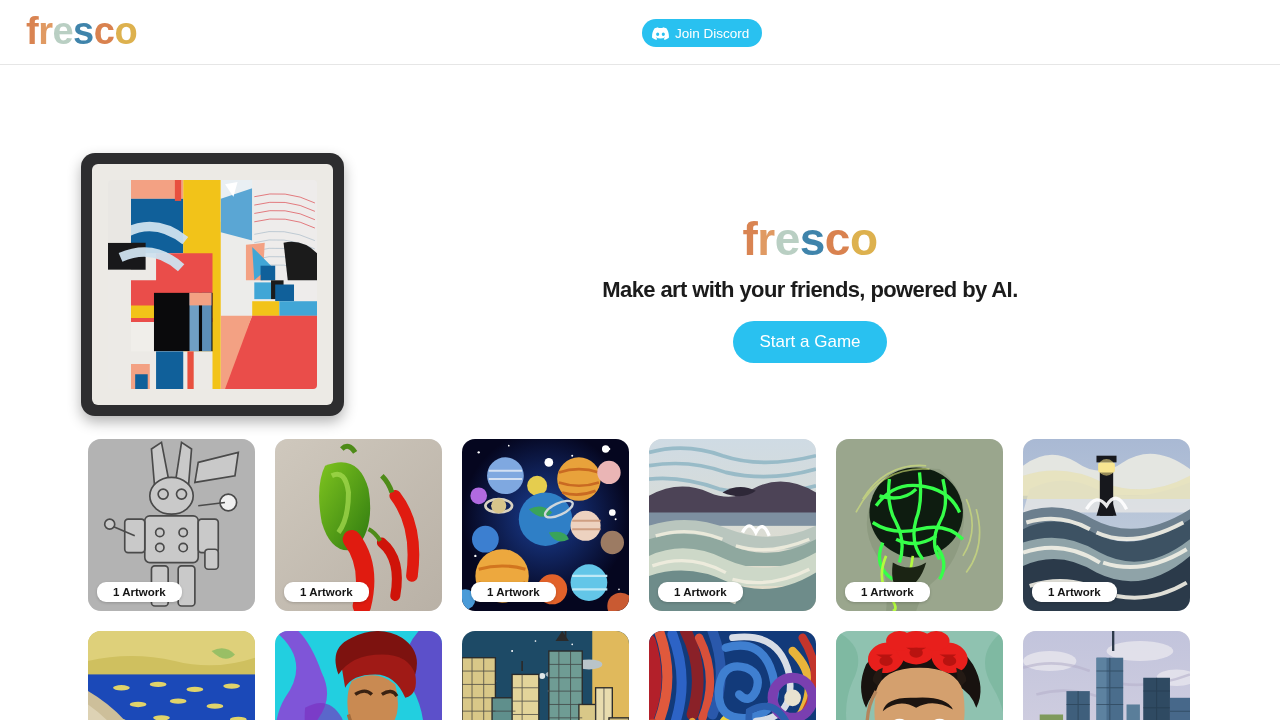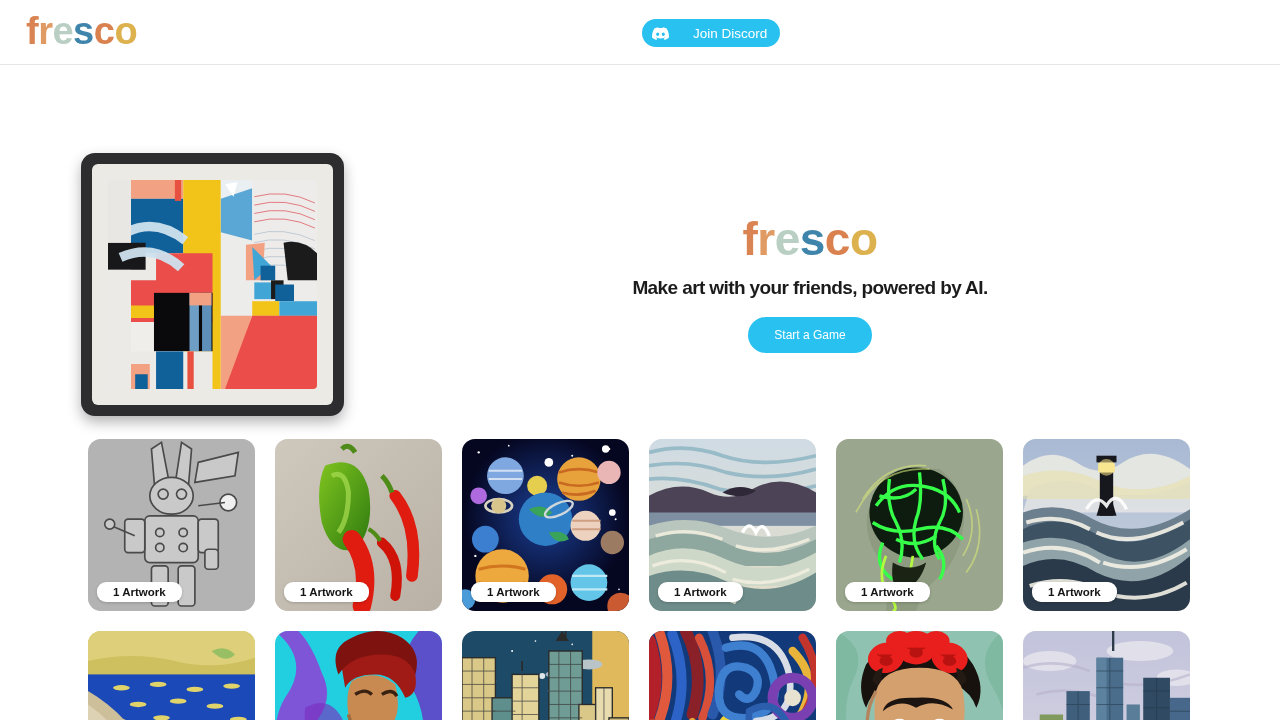--- a/index.html
+++ b/index.html
@@ -33,21 +33,21 @@
     position:absolute;
     left:642px; top:19px;
     height:28px;
     padding:0 13px 0 10px;
     border-radius:14px;
     background:#29c1f0;
     color:#ffffff;
     font-size:13.5px;
     display:flex;
     align-items:center;
-    gap:24px;
+    gap:6px;
     border:none;
     cursor:pointer;
     white-space:nowrap;
   }
   .discord-icon { display:flex; align-items:center; }
 
   
   .hero { position:relative; height:312px; }
 
   .frame {
@@ -80,31 +80,31 @@
     text-align:center;
   }
   .logo-hero {
     font-size:46px;
     font-weight:700;
     letter-spacing:-0.5px;
     line-height:1.05;
   }
   .tagline {
     margin-top:14px;
-    font-size:19px;
+    font-size:22px;
     font-weight:700;
     letter-spacing:-0.6px;
     color:#1b1b1b;
   }
   .start-btn {
     margin-top:18px;
     display:inline-block;
     background:#29c1f0;
     color:#ffffff;
-    font-size:12px;
+    font-size:17px;
     padding:11px 26px;
     border-radius:22px;
     border:none;
     cursor:pointer;
   }
 
   
   .rooms-section { padding:0 88px; }
   .section-title {
     font-size:31px;

